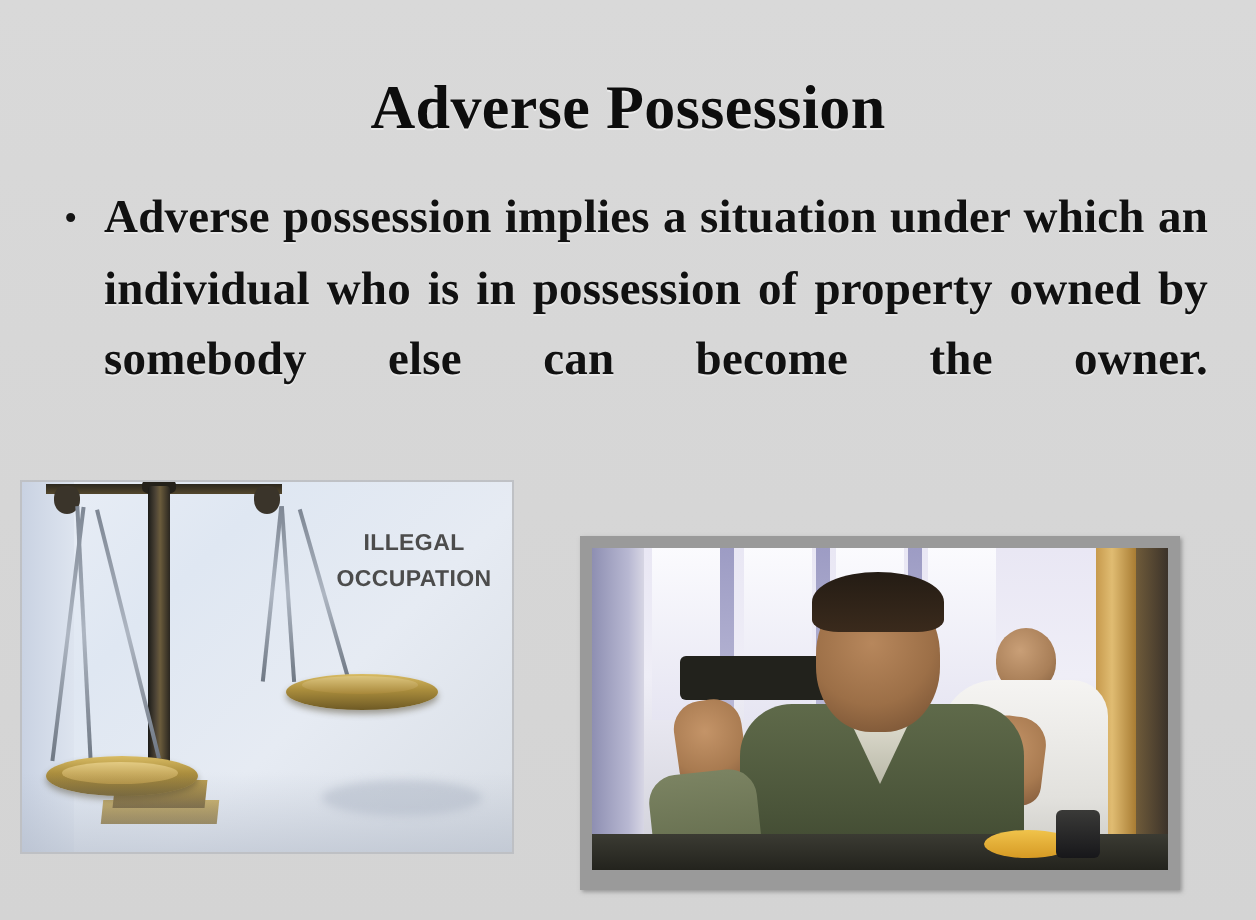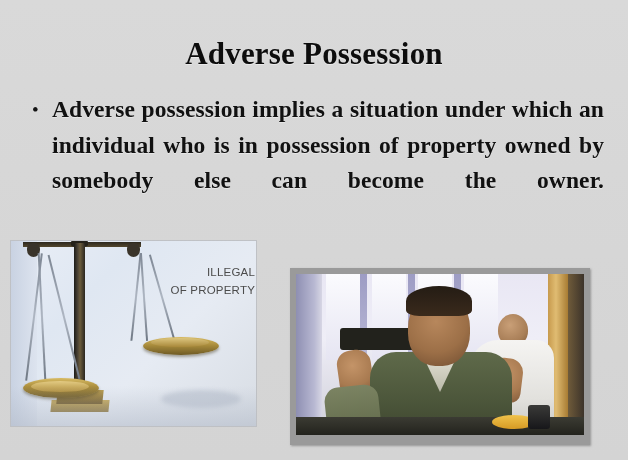--- a/index.html
+++ b/index.html
@@ -202,26 +202,26 @@
     height: 14px;
     background: #3a342a;
     border-radius: 40% 40% 50% 50%;
   }
   #scales-caption {
     position: absolute;
     left: 148px;
     top: 22px;
     width: 96px;
     font-family: "Liberation Sans", sans-serif;
-    font-weight: normal;
+    font-weight: bold;
     font-size: 11.5px;
     line-height: 18px;
     letter-spacing: 0.2px;
     color: #4c4c4c;
-    text-align: right;
+    text-align: center;
   }
   #scales-caption div { white-space: nowrap; }
 
   
   #movie-figure {
     position: absolute;
     left: 290px;
     top: 268px;
     width: 300px;
     height: 177px;
@@ -400,21 +400,21 @@
 
     <div class="pan pan-left"></div>
     <div class="pan-left-inner"></div>
     <div class="pan pan-right"></div>
     <div class="pan-right-inner"></div>
 
     <div class="wall-shadow"></div>
 
     <div id="scales-caption">
       <div>ILLEGAL</div>
-      <div>OF PROPERTY</div>
+      <div>OCCUPATION</div>
     </div>
   </div>
 
   <div id="movie-figure">
     <div id="movie-still">
       <div class="m-bg"></div>
       <div class="m-window" style="left:30px;"></div>
       <div class="m-window" style="left:76px;"></div>
       <div class="m-window" style="left:122px;"></div>
       <div class="m-window" style="left:168px;"></div>

